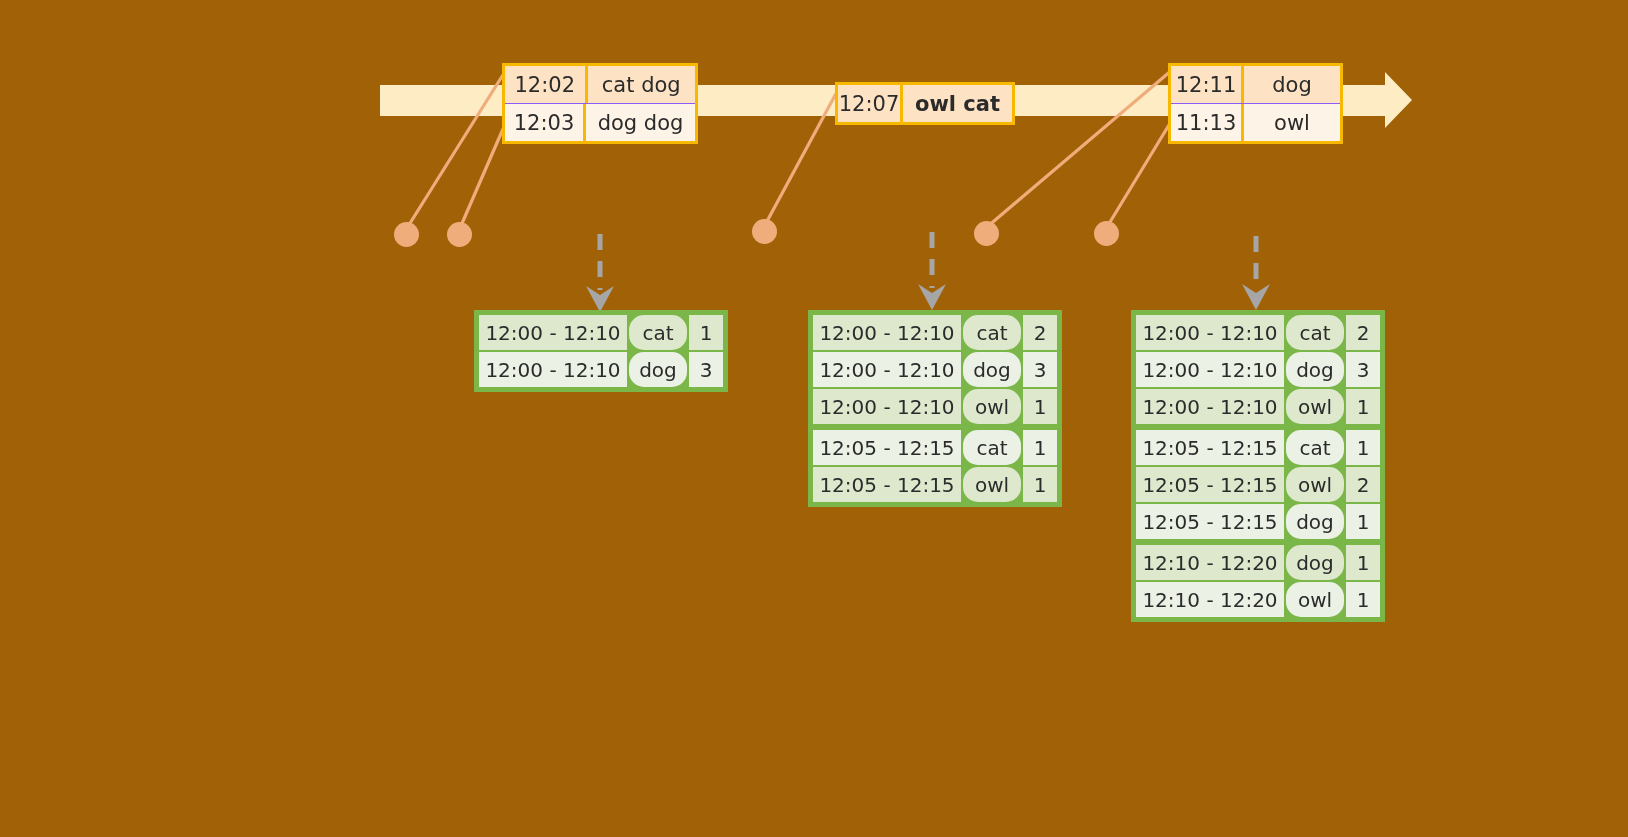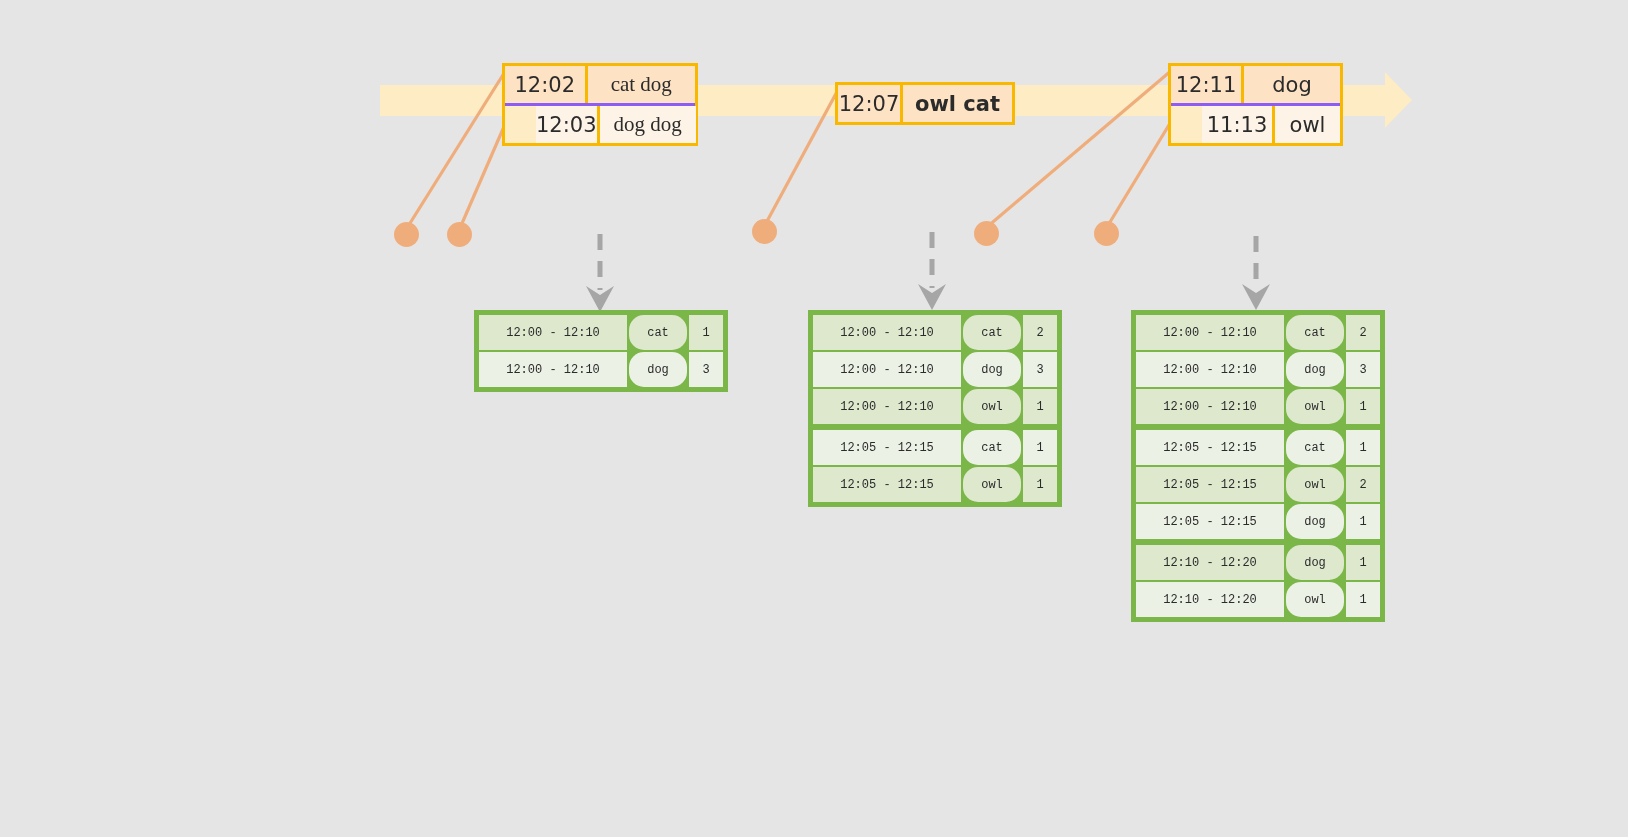--- a/index.html
+++ b/index.html
@@ -13,21 +13,21 @@
     position: relative;
     overflow: hidden;
     font-family: "DejaVu Sans", sans-serif;
   }
 
   #stage {
     position: absolute;
     left: 0; top: 0;
     width: 1628px;
     height: 837px;
-    background: #e5e5e5;
+    background: #a16207;
   }
 
   #svg-layer {
     position: absolute;
     left: 0; top: 0;
     width: 1628px;
     height: 837px;
     pointer-events: none;
   }
 
@@ -46,22 +46,21 @@
     position: absolute;
     border: 3px solid #f8b800;
     box-sizing: border-box;
     background: #fdecc4;
   }
   .event-row {
     display: flex;
     align-items: stretch;
   }
   .event-row + .event-row {
-    border-top: 3px solid #8b5cf6;
-    padding-left: 31px;
+    border-top: 1px solid #8b5cf6;
   }
   .ev-time, .ev-words {
     display: flex;
     align-items: center;
     justify-content: center;
     font-size: 21px;
     color: #2b2b2b;
     box-sizing: border-box;
     height: 37px;
     white-space: nowrap;
@@ -71,21 +70,21 @@
     border-right: 3px solid #f8b800;
   }
   .ev-words {
     flex: 1 1 auto;
     padding: 0 14px;
   }
   .shade-a .ev-time, .shade-a .ev-words { background: #fde2c4; }
   .shade-b .ev-time, .shade-b .ev-words { background: #fdf3e7; }
 
   #event-box-1 { left: 502px; top: 63px; width: 196px; }
-  #event-box-1 .ev-words { width: 109px; font-family: Liberation Serif, serif; }
+  #event-box-1 .ev-words { width: 109px; }
   #event-box-2 { left: 835px; top: 82px; width: 180px; }
   #event-box-2 .ev-words { width: 109px; font-weight: bold; }
   #event-box-3 { left: 1168px; top: 63px; width: 175px; }
   #event-box-3 .ev-time { width: 73px; }
 
   
   .dot {
     position: absolute;
     width: 25px;
     height: 25px;
@@ -105,26 +104,25 @@
     align-items: stretch;
     height: 37px;
   }
   .rt-row.group-end {
     margin-bottom: 4px;
   }
   .rt-cell {
     display: flex;
     align-items: center;
     justify-content: center;
-    font-size: 12px;
+    font-size: 20px;
     color: #2b2b2b;
     box-sizing: border-box;
     white-space: nowrap;
     margin: 1px;
-    font-family: Liberation Mono, monospace;
   }
   .rt-window { width: 148px; }
   .rt-word   { width: 58px; border-radius: 15px; }
   .rt-count  { width: 34px; }
   .rt-row.tone-a .rt-cell { background: #dde8cd; }
   .rt-row.tone-b .rt-cell { background: #ecf1e6; }
 
   #table-1 { left: 474px; top: 310px; }
   #table-2 { left: 808px; top: 310px; }
   #table-3 { left: 1131px; top: 310px; }

